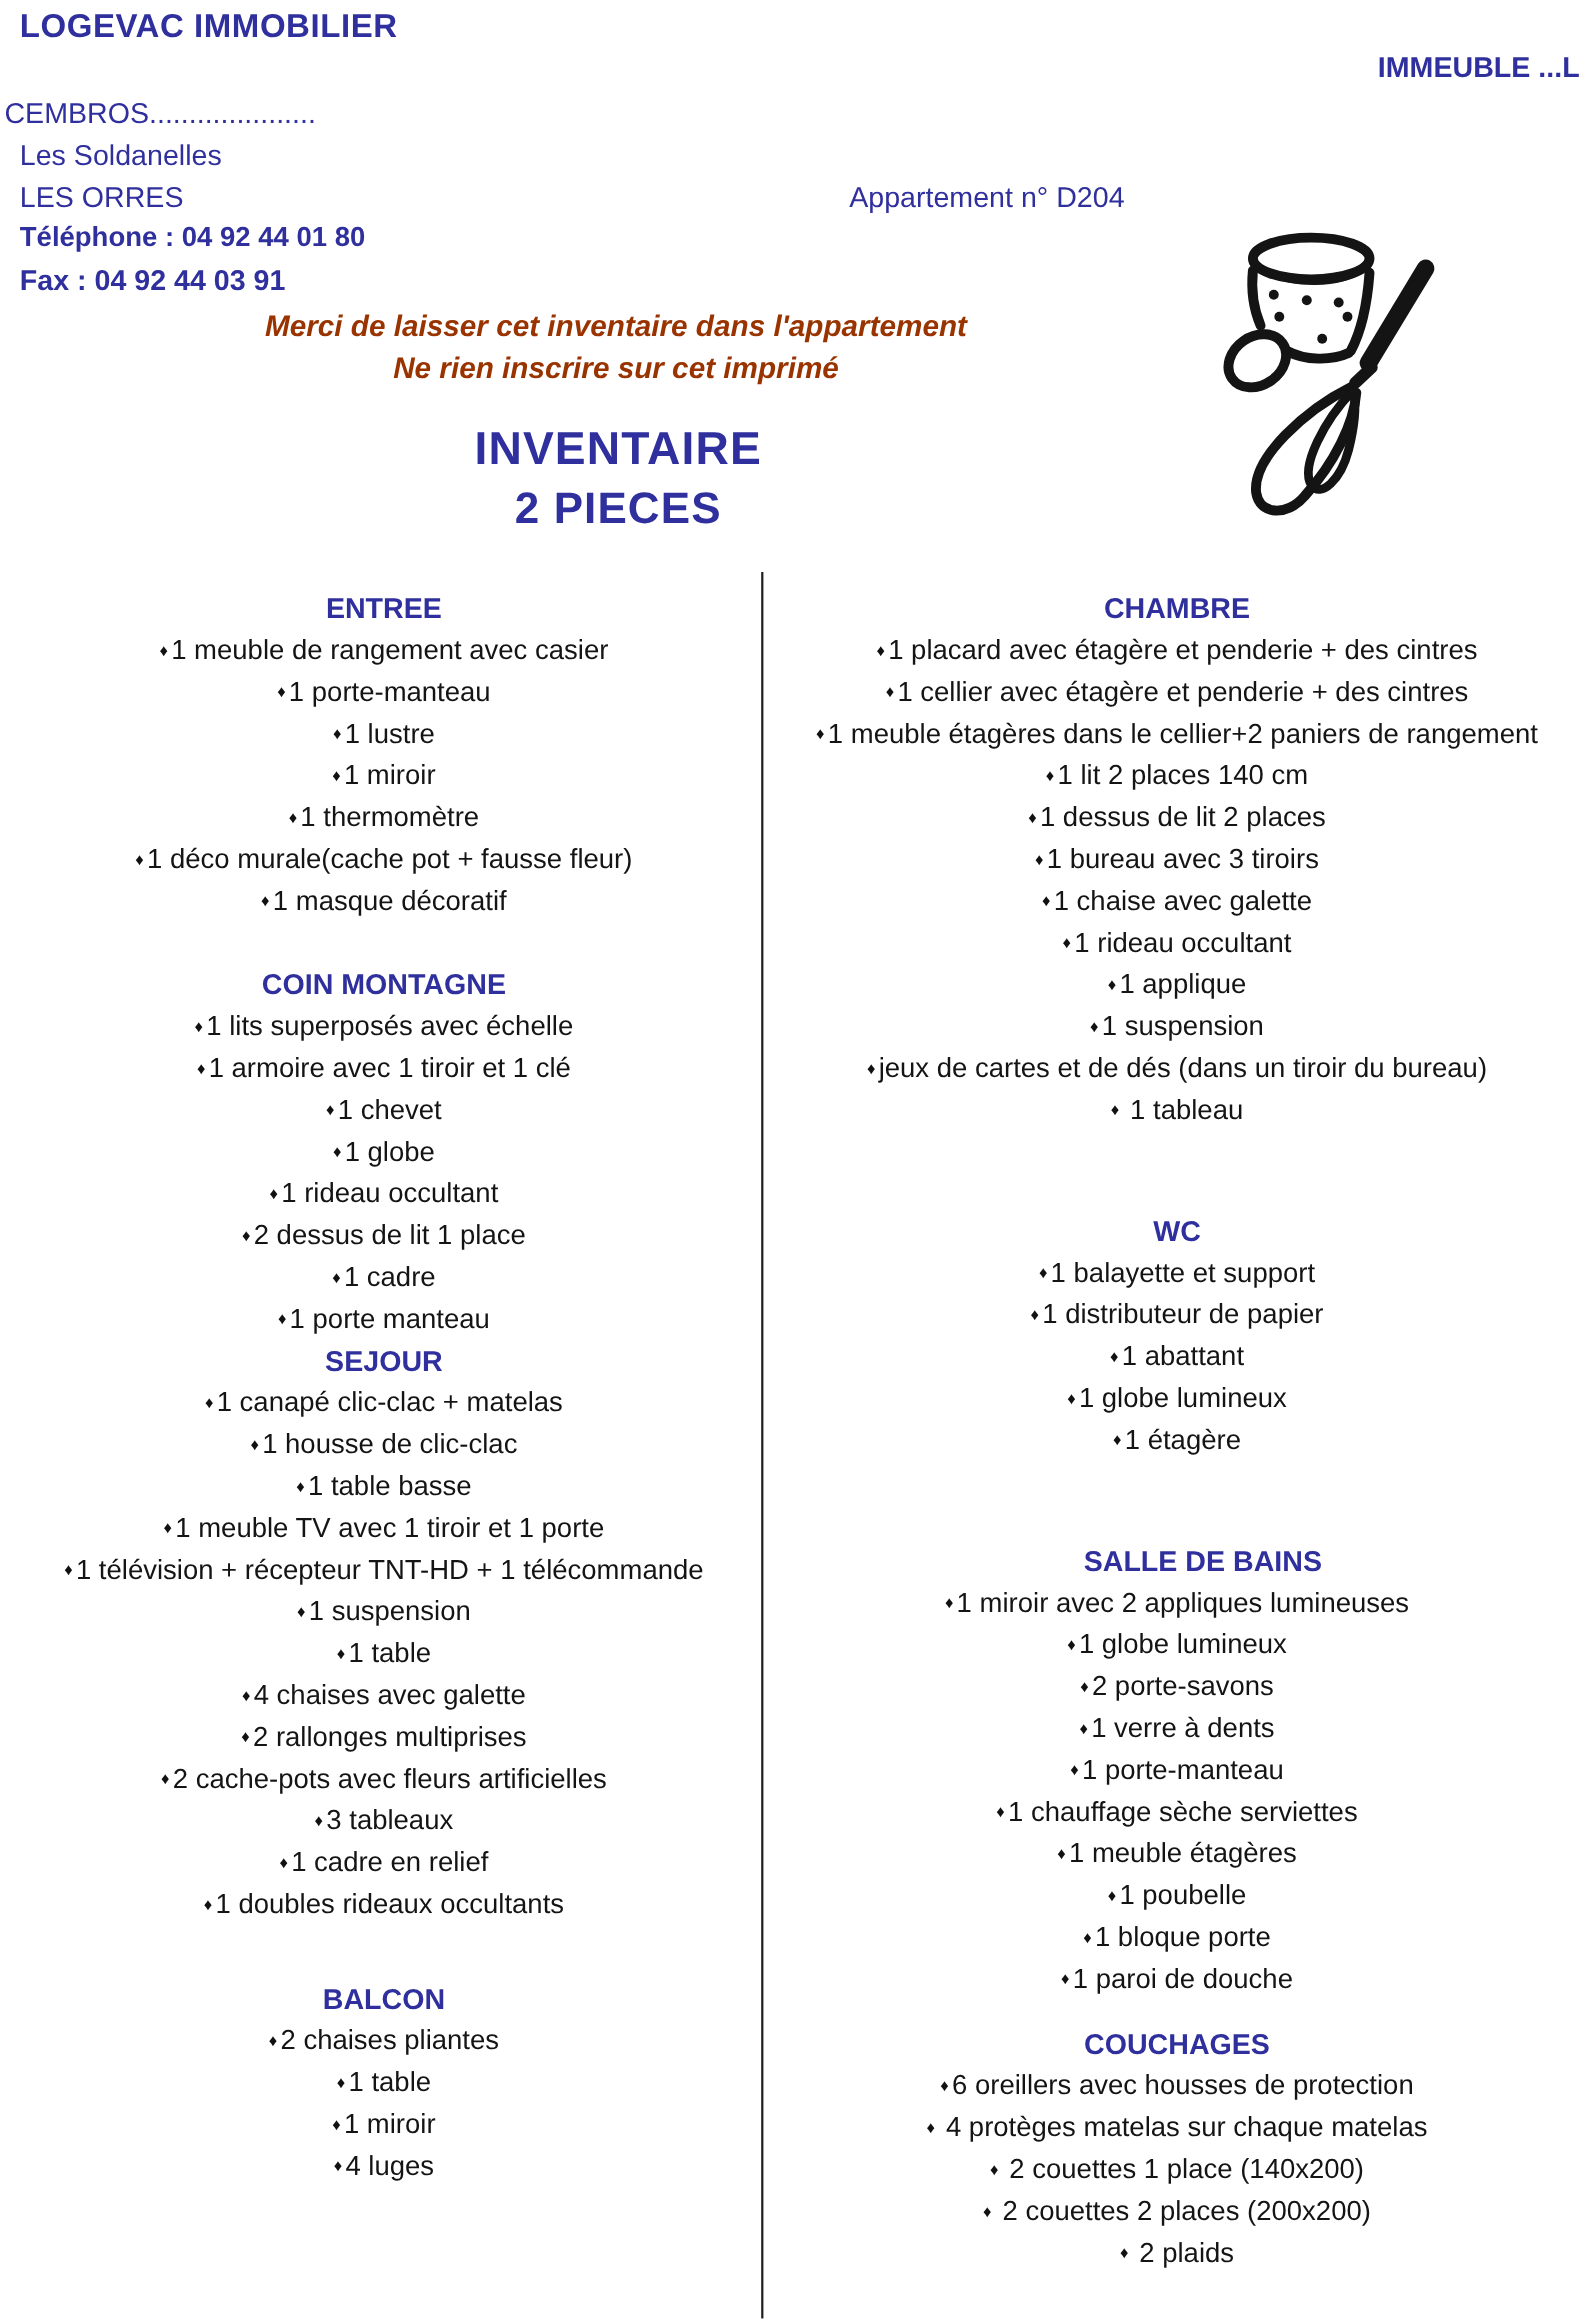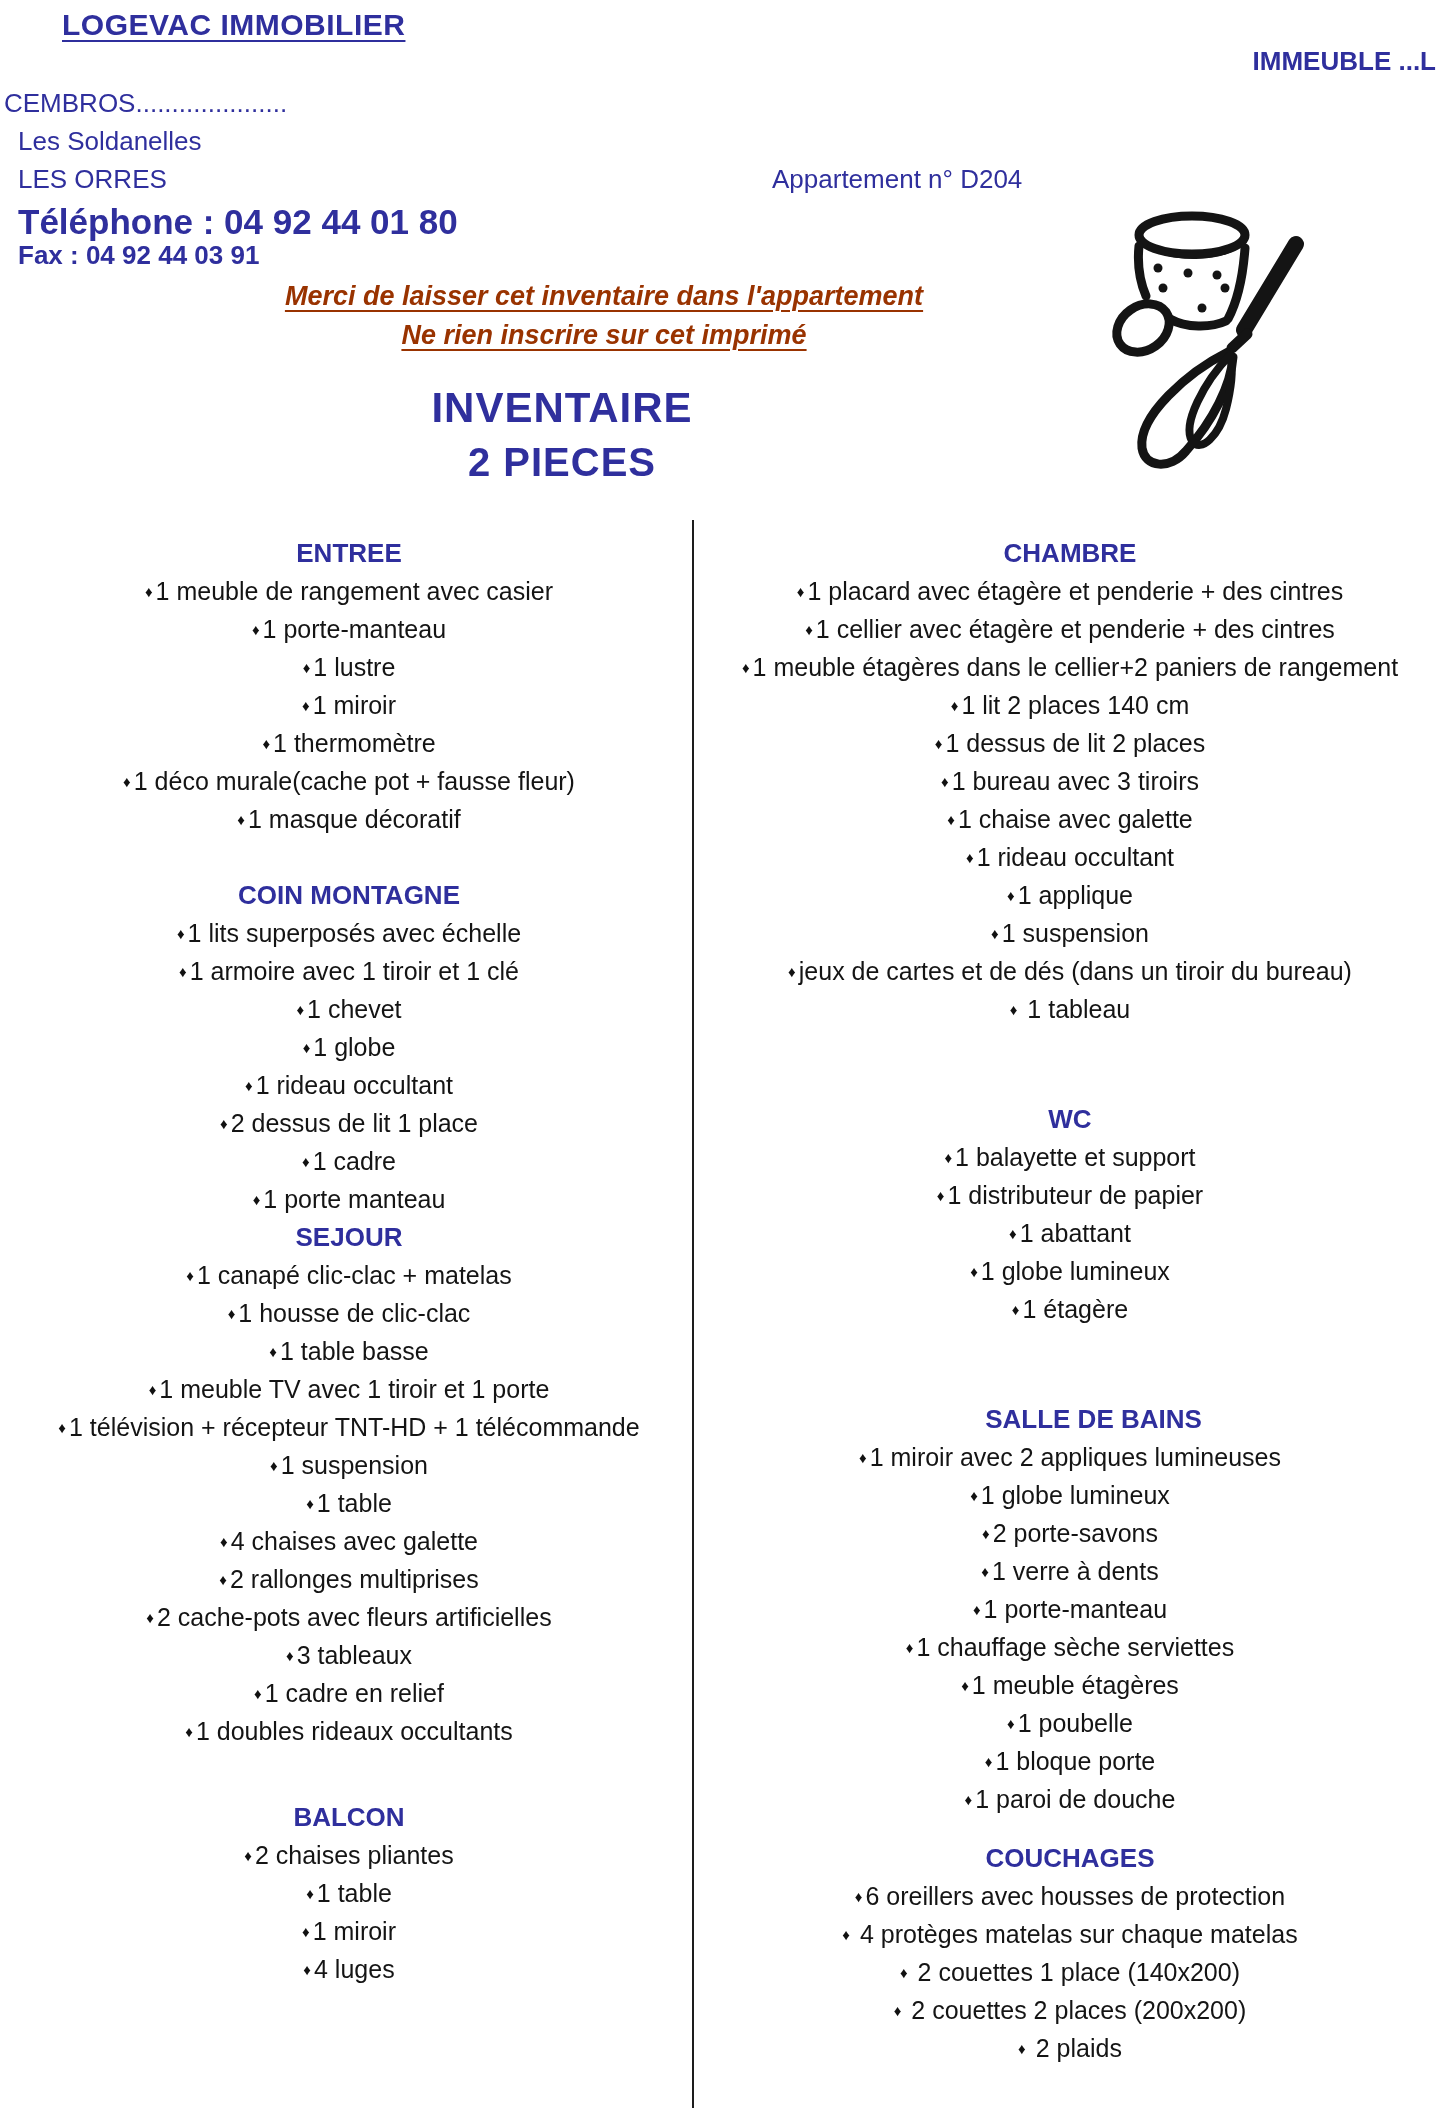--- a/index.html
+++ b/index.html
@@ -3,28 +3,28 @@
 <meta charset="utf-8">
 <style>
   html,body{margin:0;padding:0;background:#ffffff;}
   .page{
     position:relative;width:1440px;height:2108px;background:#ffffff;overflow:hidden;
     font-family:"Liberation Sans",sans-serif;color:#141414;
   }
   .abs{position:absolute;white-space:pre;}
   .navy{color:#2f2f9d;}
   .bold{font-weight:bold;}
-  .underline{text-decoration:underline;text-decoration-thickness:2px;text-underline-offset:5px;margin-left:44px;}
+  .underline{text-decoration-thickness:2px;text-underline-offset:5px;}
   .company{left:18px;top:8px;font-size:30px;letter-spacing:.5px;}
   .immeuble{right:4px;top:46px;font-size:26px;}
   .addr1{left:4px;top:88px;font-size:26px;}
   .addr2{left:18px;top:126px;font-size:26px;}
   .addr3{left:18px;top:164px;font-size:26px;}
   .apt{left:772px;top:164px;font-size:26px;}
-  .phone{left:18px;top:202px;font-size:35px;}
+  .phone{left:18px;top:202px;font-size:25px;}
   .fax{left:18px;top:240px;font-size:26px;}
   .notice{left:110px;top:281px;width:900px;text-align:center;font-size:27px;
           font-style:italic;font-weight:bold;color:#993300;}
   .notice2{top:320px;}
   .title1{left:212px;top:384px;width:700px;text-align:center;font-size:42px;letter-spacing:1px;}
   .title2{left:212px;top:440px;width:700px;text-align:center;font-size:40px;letter-spacing:1px;}
   .divider{position:absolute;left:692px;top:520px;width:2px;height:1588px;background:#1d1d1d;}
   .col{position:absolute;top:534px;text-align:center;}
   .col-left{left:18px;width:662px;}
   .col-right{left:700px;width:740px;}

